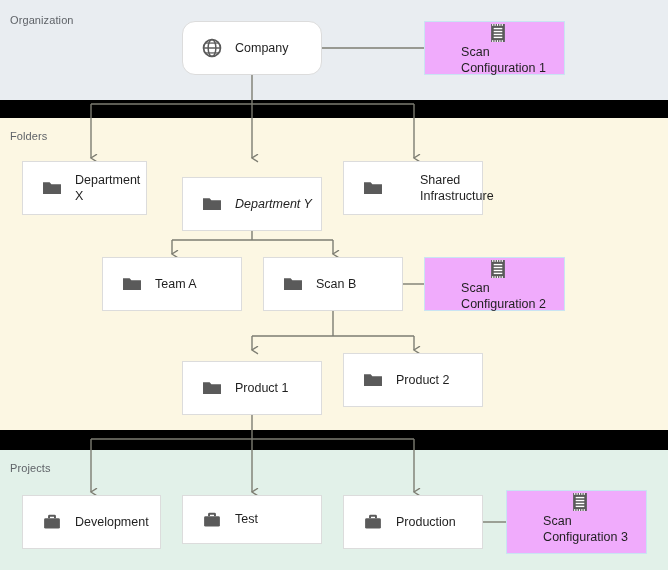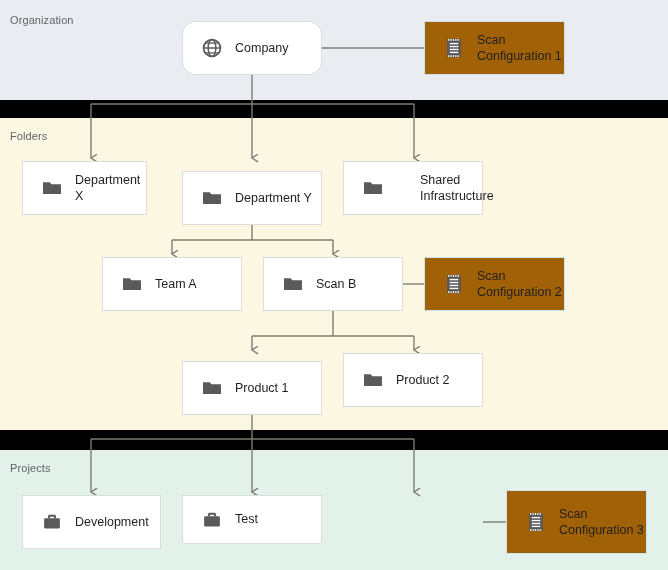--- a/index.html
+++ b/index.html
@@ -49,22 +49,23 @@
   .node {
     position: absolute;
     box-sizing: border-box;
     display: flex;
     align-items: center;
     background: #ffffff;
     border: 1px solid #dcdcdc;
     padding-left: 18px;
   }
   .node.scan {
-    background: #a16207;
+    background: #f0abfc;
     border: 1px solid #c9e4f2;
+    flex-direction: column;
   }
   .node .ico {
     flex: 0 0 auto;
     width: 22px;
     height: 22px;
     margin-right: 12px;
     display: block;
   }
   .node .lbl {
     font-size: 12.5px;
@@ -161,21 +162,21 @@
 Configuration 1</span>
   </div>
 
   <div class="node" style="left:22px; top:161px; width:125px; height:54px;">
     <svg class="ico" viewBox="0 0 24 24">
       <path d="M2.2,5.6 h7.2 l1.9,2.4 h10.5 v10.6 h-19.6 z" fill="#5a5a5a"></path>
     </svg>
     <span class="lbl">Department X</span>
   </div>
 
-  <div class="node" style="left:182px; top:171px; width:140px; height:54px;">
+  <div class="node" style="left:182px; top:177px; width:140px; height:54px;font-style:italic;">
     <svg class="ico" viewBox="0 0 24 24">
       <path d="M2.2,5.6 h7.2 l1.9,2.4 h10.5 v10.6 h-19.6 z" fill="#5a5a5a"></path>
     </svg>
     <span class="lbl">Department Y</span>
   </div>
 
   <div class="node" style="left:343px; top:161px; width:140px; height:54px;gap:24px;">
     <svg class="ico" viewBox="0 0 24 24">
       <path d="M2.2,5.6 h7.2 l1.9,2.4 h10.5 v10.6 h-19.6 z" fill="#5a5a5a"></path>
     </svg>
@@ -246,20 +247,27 @@
   </div>
 
   <div class="node" style="left:182px; top:495px; width:140px; height:49px;">
     <svg class="ico" viewBox="0 0 24 24">
       <path d="M9.2,4.2 h5.6 a1.5,1.5 0 0 1 1.5,1.5 v2.1 h-2.1 v-1.5 h-4.4 v1.5 h-2.1 v-2.1 a1.5,1.5 0 0 1 1.5,-1.5 z" fill="#5a5a5a"></path>
       <rect x="3.4" y="7.8" width="17.2" height="11.4" rx="1.6" fill="#5a5a5a"></rect>
     </svg>
     <span class="lbl">Test</span>
   </div>
 
+  <div class="node" style="left:343px; top:495px; width:140px; height:54px;">
+    <svg class="ico" viewBox="0 0 24 24">
+      <path d="M9.2,4.2 h5.6 a1.5,1.5 0 0 1 1.5,1.5 v2.1 h-2.1 v-1.5 h-4.4 v1.5 h-2.1 v-2.1 a1.5,1.5 0 0 1 1.5,-1.5 z" fill="#5a5a5a"></path>
+      <rect x="3.4" y="7.8" width="17.2" height="11.4" rx="1.6" fill="#5a5a5a"></rect>
+    </svg>
+    <span class="lbl">Production</span>
+  </div>
 
   <div class="node scan" style="left:506px; top:490px; width:141px; height:64px;">
     <svg class="ico" viewBox="0 0 24 24">
       <path d="M4.5,2.2 h15 v19.6 h-15 z" fill="#5a5a5a"></path>
       <g stroke="#ffffff" stroke-width="1.5">
         <line x1="7.3" y1="7.2" x2="16.7" y2="7.2"></line>
         <line x1="7.3" y1="10.4" x2="16.7" y2="10.4"></line>
         <line x1="7.3" y1="13.6" x2="16.7" y2="13.6"></line>
         <line x1="7.3" y1="16.8" x2="16.7" y2="16.8"></line>
       </g>

